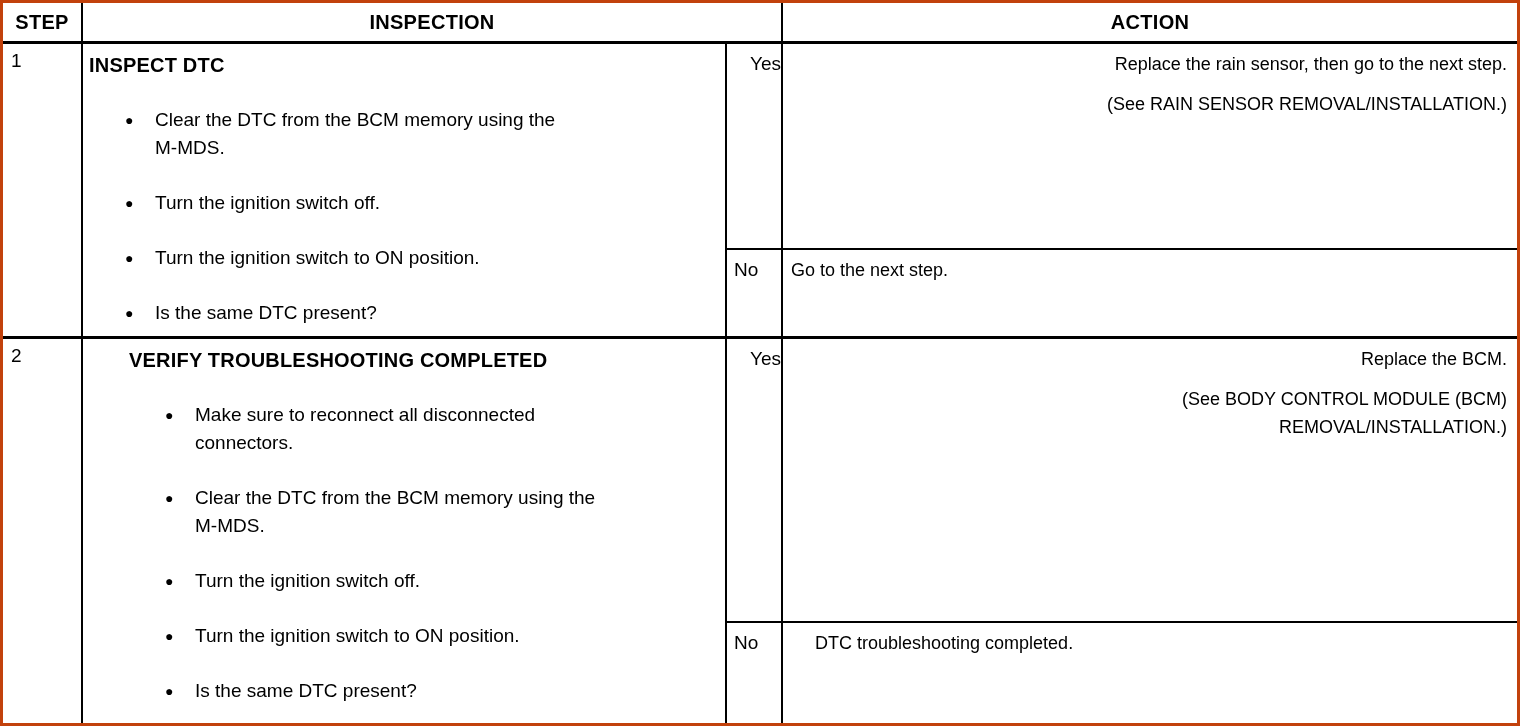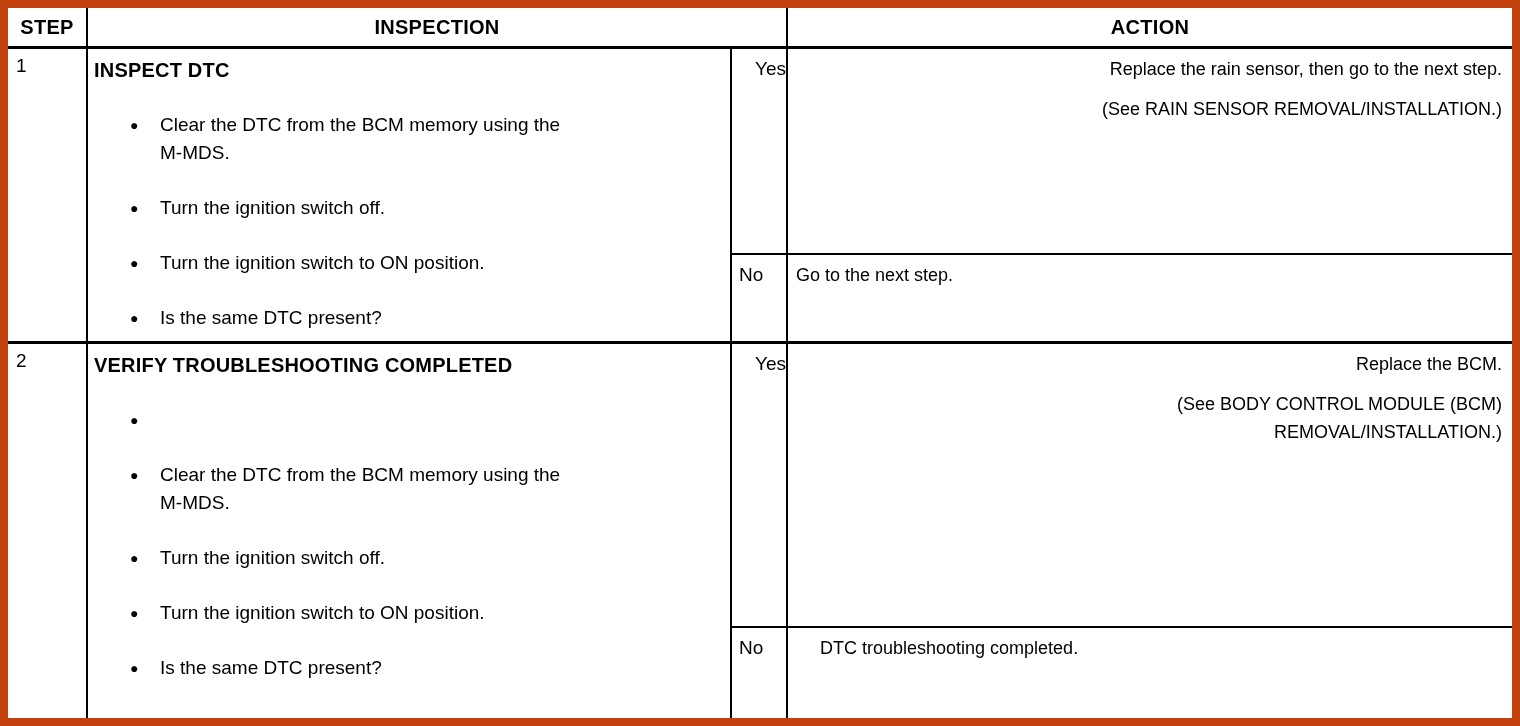--- a/index.html
+++ b/index.html
@@ -6,21 +6,21 @@
   html, body { background: #ffffff; }
   body {
     font-family: "Liberation Sans", sans-serif;
     color: #000000;
     width: 1520px;
     height: 726px;
   }
   .ts-table {
     width: 1520px;
     height: 726px;
-    border: 8px solid #c2410c;
+    border: 3px solid #c2410c;
     display: grid;
     grid-template-columns: 80px 644px 56px 1fr;
     grid-template-rows: 41px 206px 89px 284px 1fr;
     background: #ffffff;
   }
   .cell { background: #ffffff; overflow: hidden; }
   .br2 { border-right: 2px solid #000; }
   .bb2 { border-bottom: 2px solid #000; text-align: right; }
   .bb3 { border-bottom: 3px solid #000; }
 
@@ -40,21 +40,21 @@
     font-size: 19px;
     padding: 6px 0 0 8px;
   }
   .s1 { grid-column: 1; grid-row: 2 / span 2; }
   .i1 { grid-column: 2; grid-row: 2 / span 2; }
   .y1l { grid-column: 3; grid-row: 2; }
   .y1a { grid-column: 4; grid-row: 2; }
   .n1l { grid-column: 3; grid-row: 3; }
   .n1a { grid-column: 4; grid-row: 3; }
   .s2 { grid-column: 1; grid-row: 4 / span 2; }
-  .i2 { grid-column: 2; grid-row: 4 / span 2; }
+  .i2 { grid-column: 2; grid-row: 4 / span 2; margin-left: 40px; }
   .y2l { grid-column: 3; grid-row: 4; }
   .y2a { grid-column: 4; grid-row: 4; }
   .n2l { grid-column: 3; grid-row: 5; }
   .n2a { grid-column: 4; grid-row: 5; margin-left: 24px; }
 
   .insp-cell { padding: 7px 10px 0 6px; font-size: 19px; line-height: 28px; }
   .insp-title { font-weight: bold; font-size: 20px; letter-spacing: 0.2px; }
   .bullet-list { margin-top: 27px; margin-left: 36px; }
   .bullet-item { display: flex; margin-bottom: 27px; }
   .bullet {
@@ -114,20 +114,22 @@
     <div>Go to the next step.</div>
   </div>
 
   <div class="cell step-cell s2 br2">2</div>
 
   <div class="cell insp-cell i2 br2">
     <div class="insp-title">VERIFY TROUBLESHOOTING COMPLETED</div>
     <div class="bullet-list">
       <div class="bullet-item">
         <span class="bullet">●</span>
+        <span class="bullet-text">Make sure to reconnect all disconnected
+connectors.</span>
       </div>
       <div class="bullet-item">
         <span class="bullet">●</span>
         <span class="bullet-text">Clear the DTC from the BCM memory using the
 M-MDS.</span>
       </div>
       <div class="bullet-item">
         <span class="bullet">●</span>
         <span class="bullet-text">Turn the ignition switch off.</span>
       </div>

